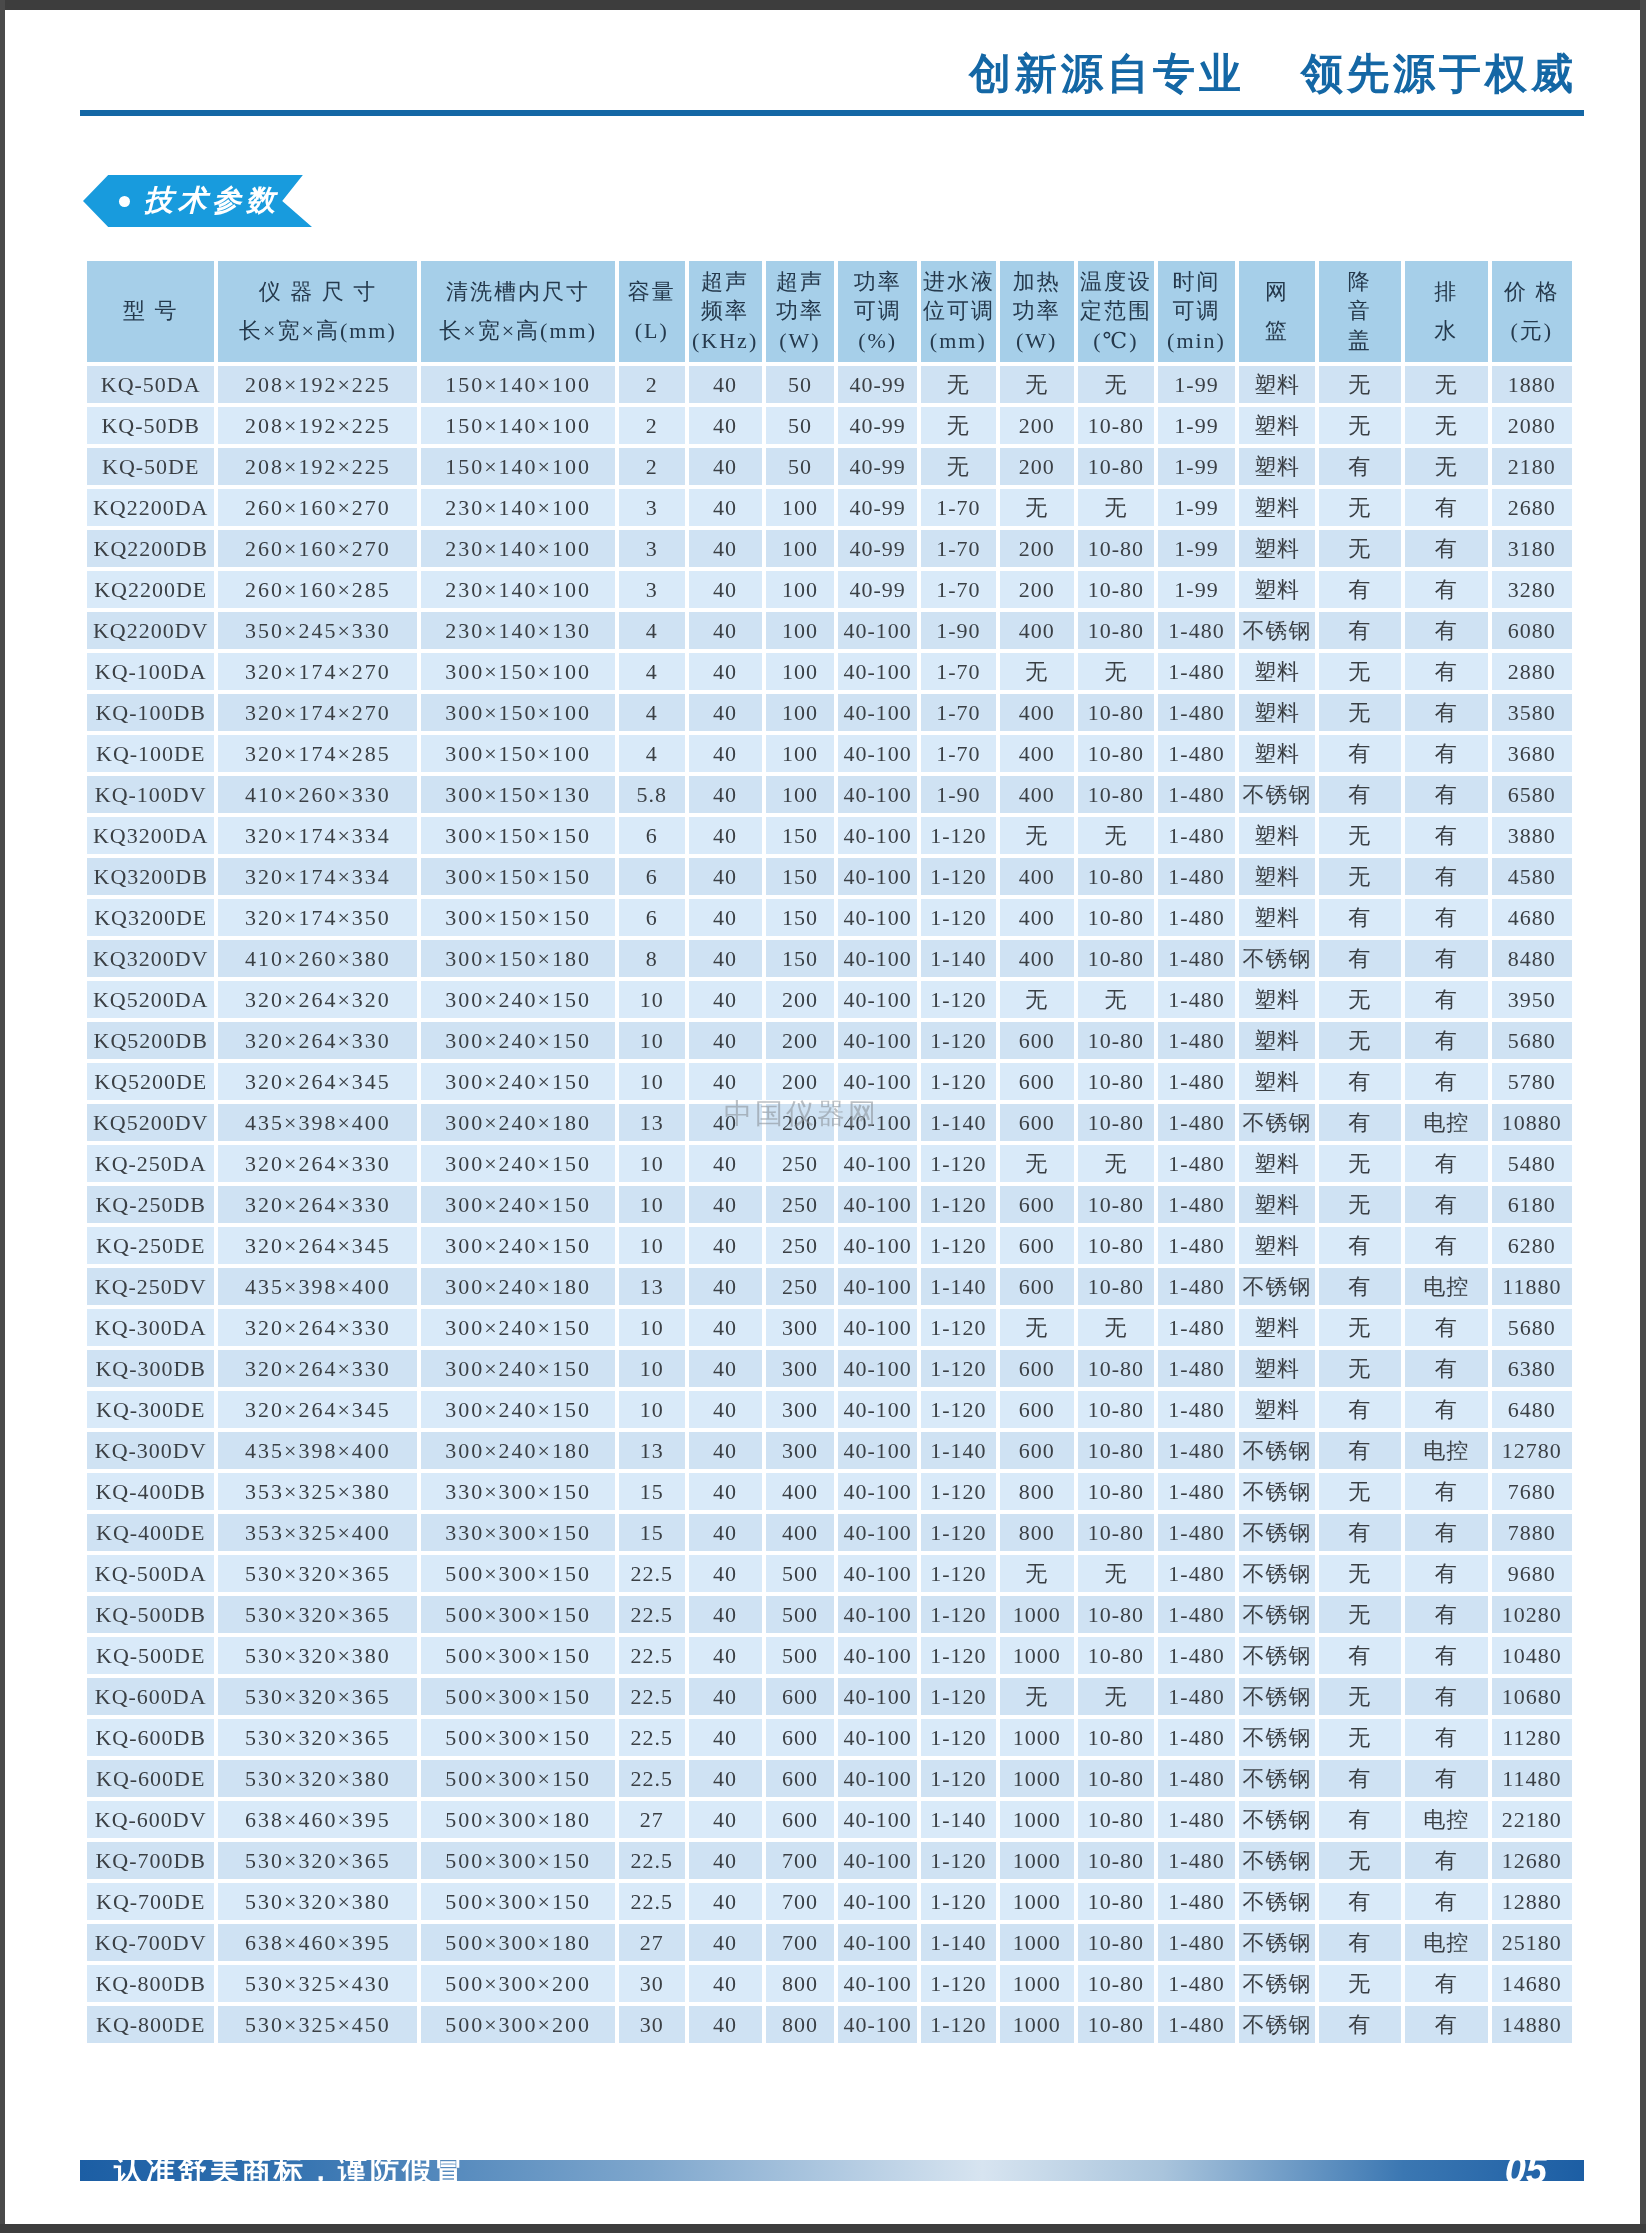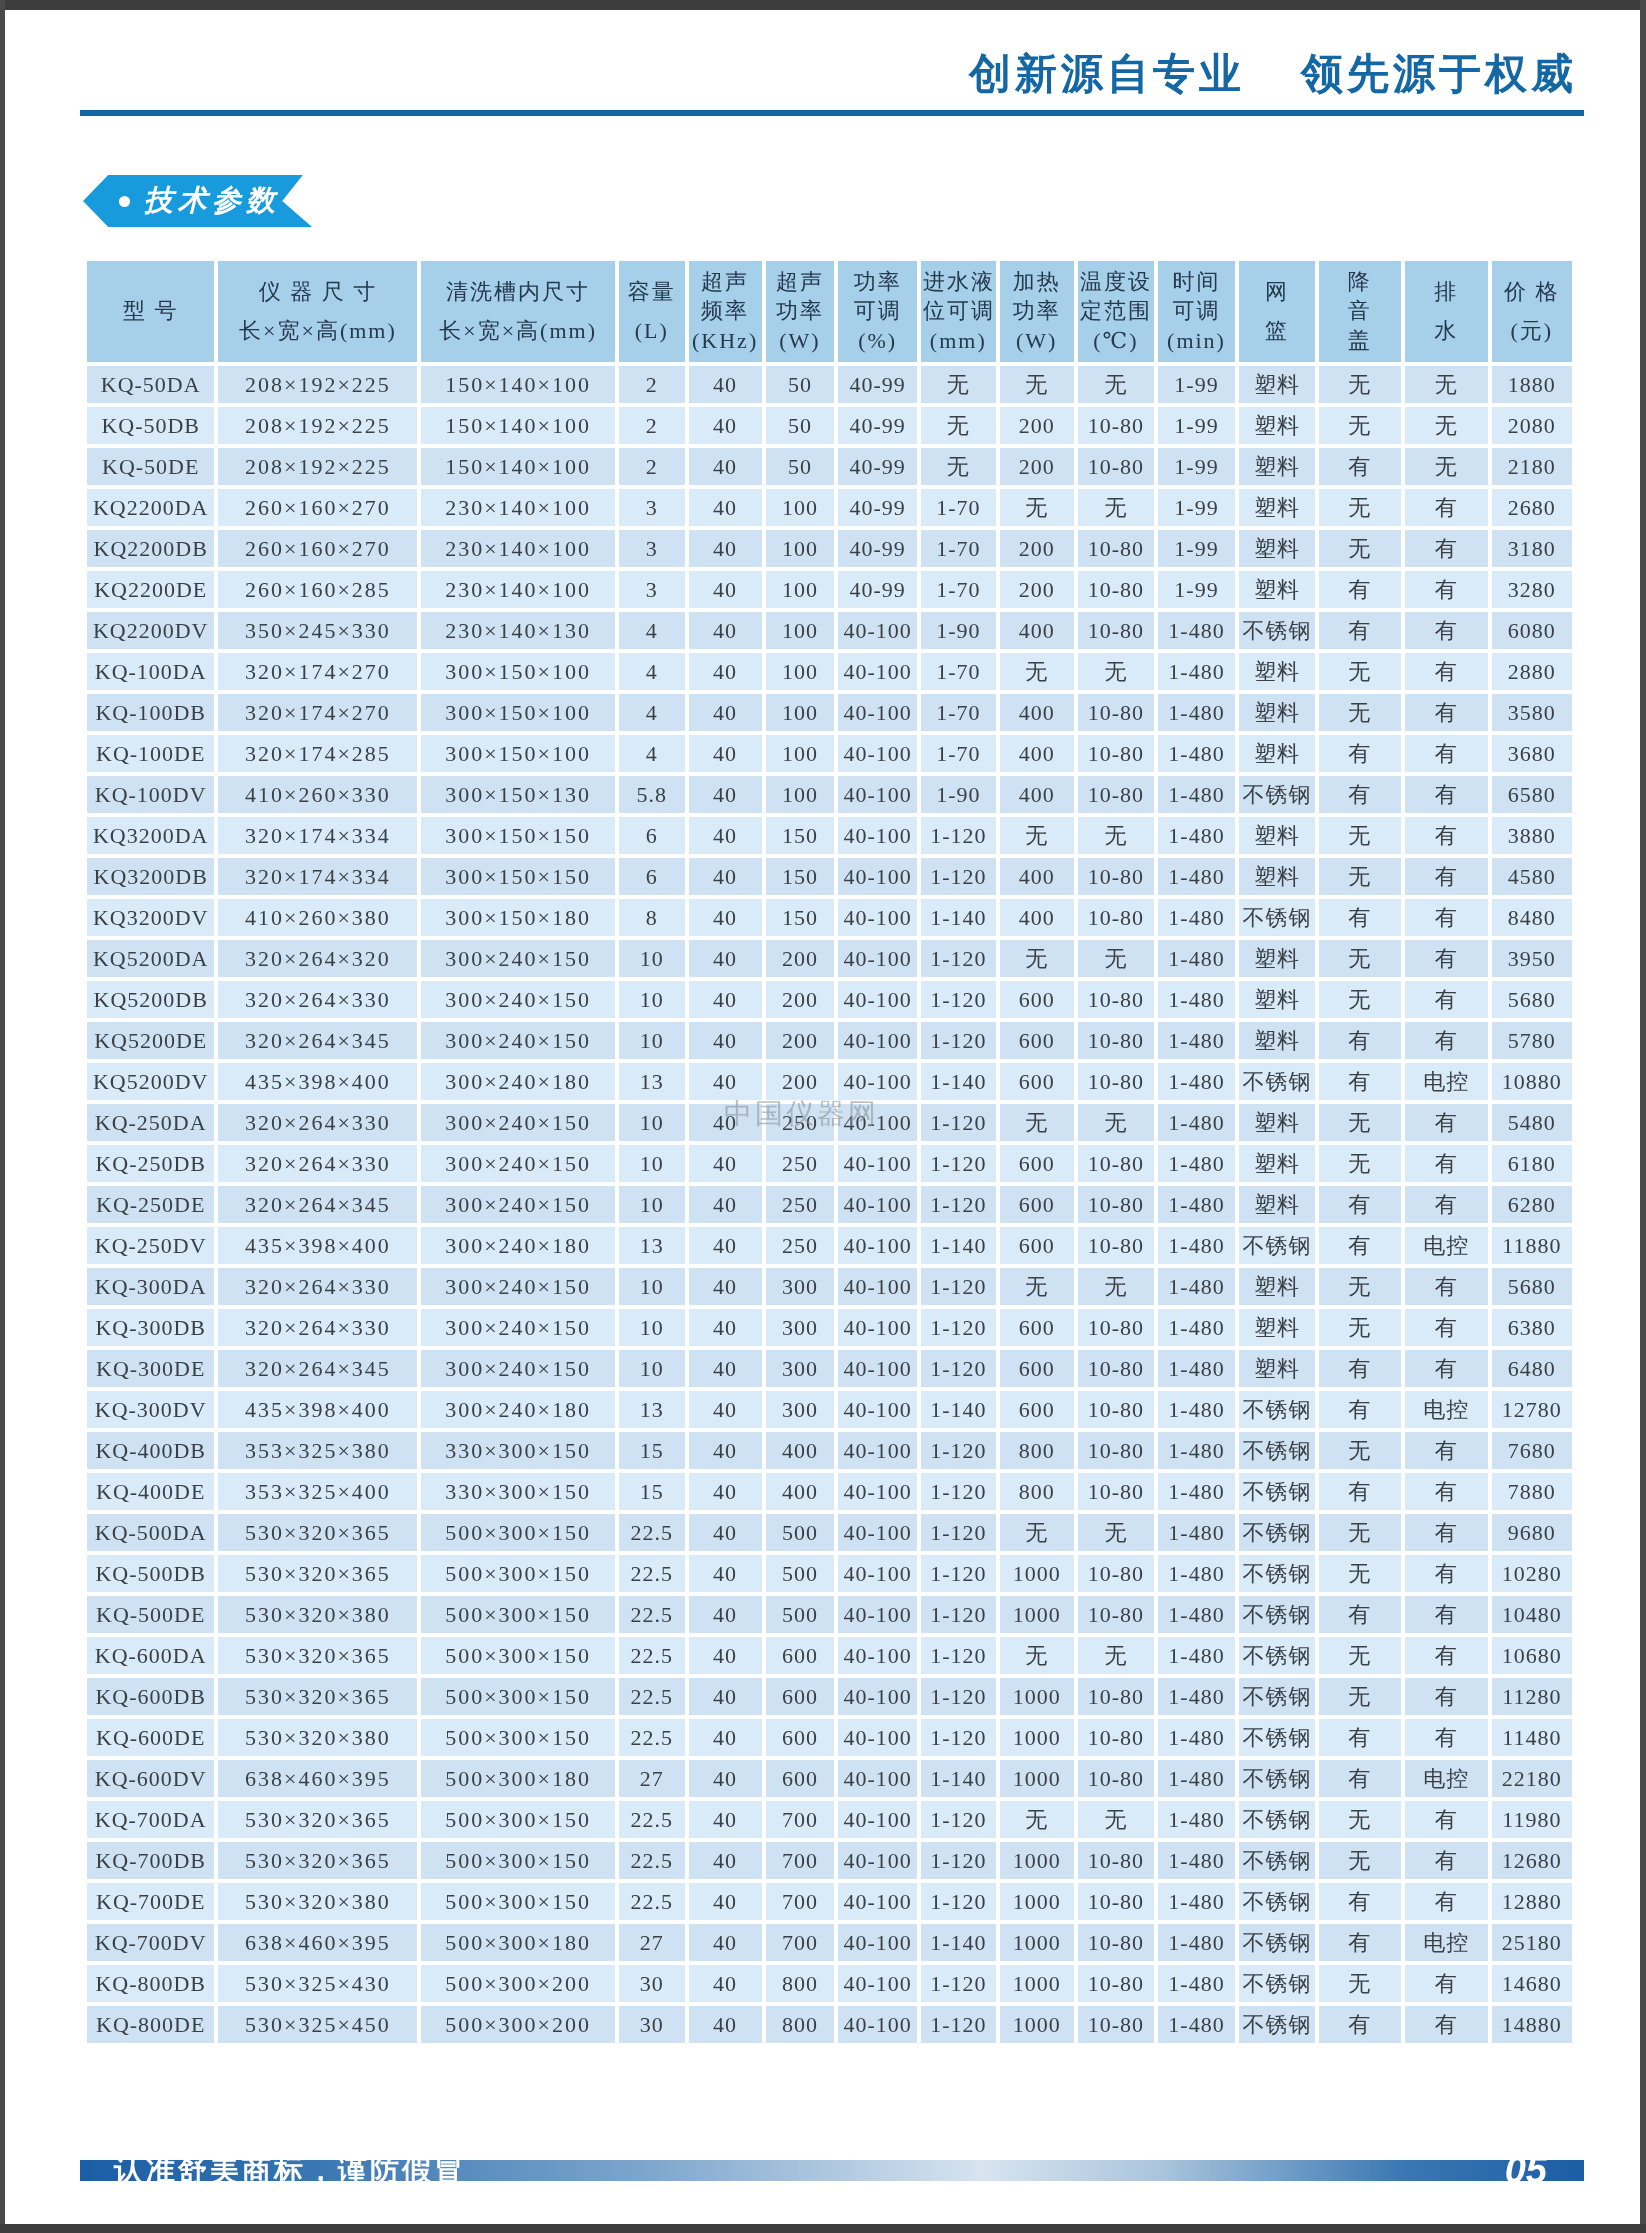--- a/index.html
+++ b/index.html
@@ -427,20 +427,37 @@
           <td class="col-7">1-120</td>
           <td class="col-8">400</td>
           <td class="col-9">10-80</td>
           <td class="col-10">1-480</td>
           <td class="col-11">塑料</td>
           <td class="col-12">无</td>
           <td class="col-13">有</td>
           <td class="col-14">4580</td>
         </tr>
         <tr>
+          <td class="col-0">KQ3200DE</td>
+          <td class="col-1">320×174×350</td>
+          <td class="col-2">300×150×150</td>
+          <td class="col-3">6</td>
+          <td class="col-4">40</td>
+          <td class="col-5">150</td>
+          <td class="col-6">40-100</td>
+          <td class="col-7">1-120</td>
+          <td class="col-8">400</td>
+          <td class="col-9">10-80</td>
+          <td class="col-10">1-480</td>
+          <td class="col-11">塑料</td>
+          <td class="col-12">有</td>
+          <td class="col-13">有</td>
+          <td class="col-14">4680</td>
+        </tr>
+        <tr>
           <td class="col-0">KQ3200DV</td>
           <td class="col-1">410×260×380</td>
           <td class="col-2">300×150×180</td>
           <td class="col-3">8</td>
           <td class="col-4">40</td>
           <td class="col-5">150</td>
           <td class="col-6">40-100</td>
           <td class="col-7">1-140</td>
           <td class="col-8">400</td>
           <td class="col-9">10-80</td>
@@ -799,37 +816,20 @@
           <td class="col-5">600</td>
           <td class="col-6">40-100</td>
           <td class="col-7">1-140</td>
           <td class="col-8">1000</td>
           <td class="col-9">10-80</td>
           <td class="col-10">1-480</td>
           <td class="col-11">不锈钢</td>
           <td class="col-12">有</td>
           <td class="col-13">电控</td>
           <td class="col-14">22180</td>
-        </tr>
-        <tr>
-          <td class="col-0">KQ-700DA</td>
-          <td class="col-1">530×320×365</td>
-          <td class="col-2">500×300×150</td>
-          <td class="col-3">22.5</td>
-          <td class="col-4">40</td>
-          <td class="col-5">700</td>
-          <td class="col-6">40-100</td>
-          <td class="col-7">1-120</td>
-          <td class="col-8">无</td>
-          <td class="col-9">无</td>
-          <td class="col-10">1-480</td>
-          <td class="col-11">不锈钢</td>
-          <td class="col-12">无</td>
-          <td class="col-13">有</td>
-          <td class="col-14">11980</td>
         </tr>
         <tr>
           <td class="col-0">KQ-700DB</td>
           <td class="col-1">530×320×365</td>
           <td class="col-2">500×300×150</td>
           <td class="col-3">22.5</td>
           <td class="col-4">40</td>
           <td class="col-5">700</td>
           <td class="col-6">40-100</td>
           <td class="col-7">1-120</td>

